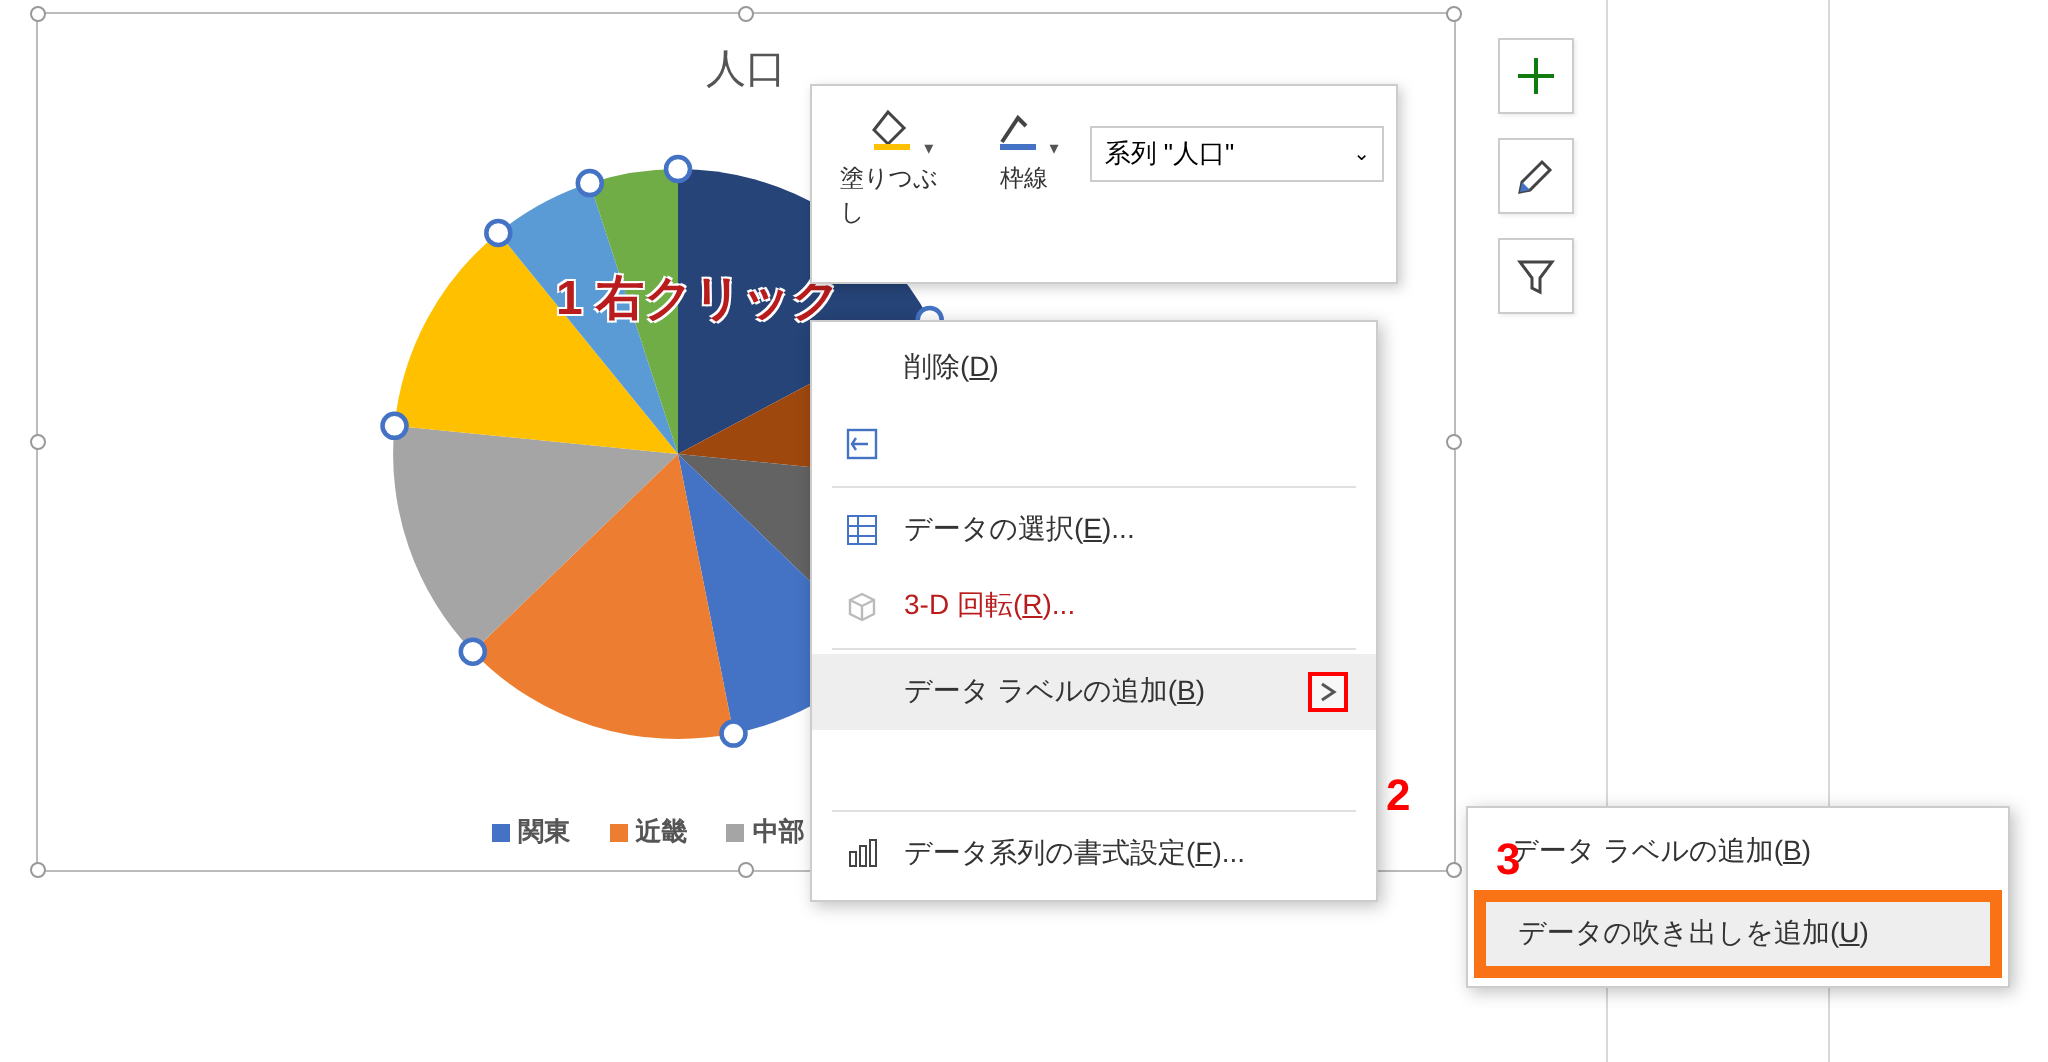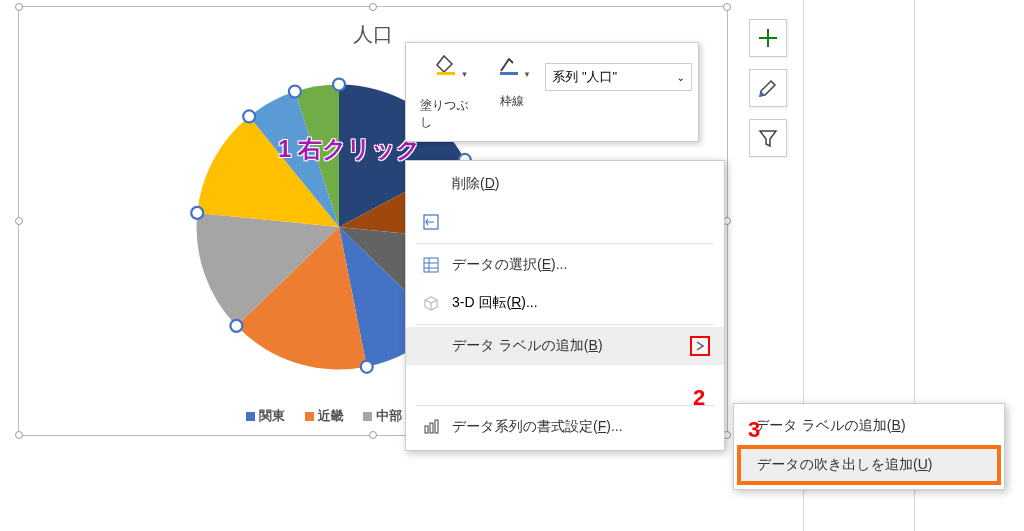--- a/index.html
+++ b/index.html
@@ -52,21 +52,21 @@
       text-align: center;
       font-size: 13px;
       color: #555;
     }
     .legend-item { display: inline-block; margin: 0 8px; font-weight: bold; }
     .legend-swatch { display: inline-block; width: 9px; height: 9px; margin-right: 4px; vertical-align: middle; }
     .annotation-1 {
       position: absolute;
       left: 278px;
       top: 133px;
-      color: #a21caf;
+      color: #b91c1c;
       font-weight: bold;
       font-size: 24px;
       text-shadow: -1px -1px 0 #fff, 1px -1px 0 #fff, -1px 1px 0 #fff, 1px 1px 0 #fff;
       z-index: 5;
     }
     .annotation-2 {
       position: absolute;
       left: 693px;
       top: 385px;
       color: #ff0000;
@@ -116,36 +116,36 @@
       align-items: center;
       justify-content: space-between;
       padding: 0 6px;
       font-size: 13px;
       margin-top: 14px;
     }
     .context-menu {
       position: absolute;
       left: 405px;
       top: 160px;
-      width: 320px;
+      width: 284px;
       background: #fff;
       border: 1px solid #ccc;
       box-shadow: 2px 2px 8px rgba(0,0,0,0.25);
       z-index: 15;
       padding: 4px 0;
     }
     .cm-item {
       display: flex;
       align-items: center;
       padding: 9px 14px;
       font-size: 14px;
       color: #333;
       cursor: pointer;
     }
-    .cm-item.disabled { color: #000000; }
+    .cm-item.disabled { color: #b91c1c; }
     .cm-item.hover { background: #eee; }
     .cm-icon { width: 22px; height: 20px; margin-right: 10px; display: flex; align-items: center; justify-content: center; flex-shrink: 0; }
     .cm-arrow {
       margin-left: auto;
       width: 20px;
       height: 20px;
       display: flex;
       align-items: center;
       justify-content: center;
       border: 1px solid transparent;
@@ -165,21 +165,21 @@
     }
     .sm-item {
       padding: 9px 18px;
       font-size: 14px;
       color: #333;
       cursor: pointer;
       margin: 1px 3px;
     }
     .sm-item.hover {
       background: #eee;
-      border: 4px solid #f97316;
+      border: 6px solid #f97316;
       padding: 7px 16px;
     }
     .side-buttons {
       position: absolute;
       left: 749px;
       top: 19px;
       display: flex;
       flex-direction: column;
       gap: 12px;
     }
@@ -282,33 +282,33 @@
   <div class="mt-btn">
     <div style="display:flex;align-items:flex-end">
       <div class="mt-icon">
         <svg width="24" height="24" viewBox="0 0 24 24">
             <path d="M10 3 L18 11 L10 19 L3 12 Z" fill="none" stroke="#444" stroke-width="1.5"></path>
             <rect x="3" y="19" width="18" height="3" fill="#FFC000"></rect>
           </svg>
       </div>
       <span class="mt-dd">▾</span>
     </div>
-    <span style="margin-top:18px">塗りつぶし</span>
+    <span style="margin-top:2px">塗りつぶし</span>
   </div>
   <div class="mt-btn">
     <div style="display:flex;align-items:flex-end">
       <div class="mt-icon">
         <svg width="24" height="24" viewBox="0 0 24 24">
             <path d="M4 18 L12 6 L16 10" fill="none" stroke="#444" stroke-width="2"></path>
             <rect x="3" y="19" width="18" height="3" fill="#4472C4"></rect>
           </svg>
       </div>
       <span class="mt-dd">▾</span>
     </div>
-    <span style="margin-top:14px">枠線</span>
+    <span style="margin-top:2px">枠線</span>
   </div>
   <div class="mt-series">
     <span>系列 "人口"</span>
     <span style="font-size:10px">⌄</span>
   </div>
 </div>
 
 <div class="context-menu">
   <div class="cm-item">
     <span class="cm-icon"></span>

